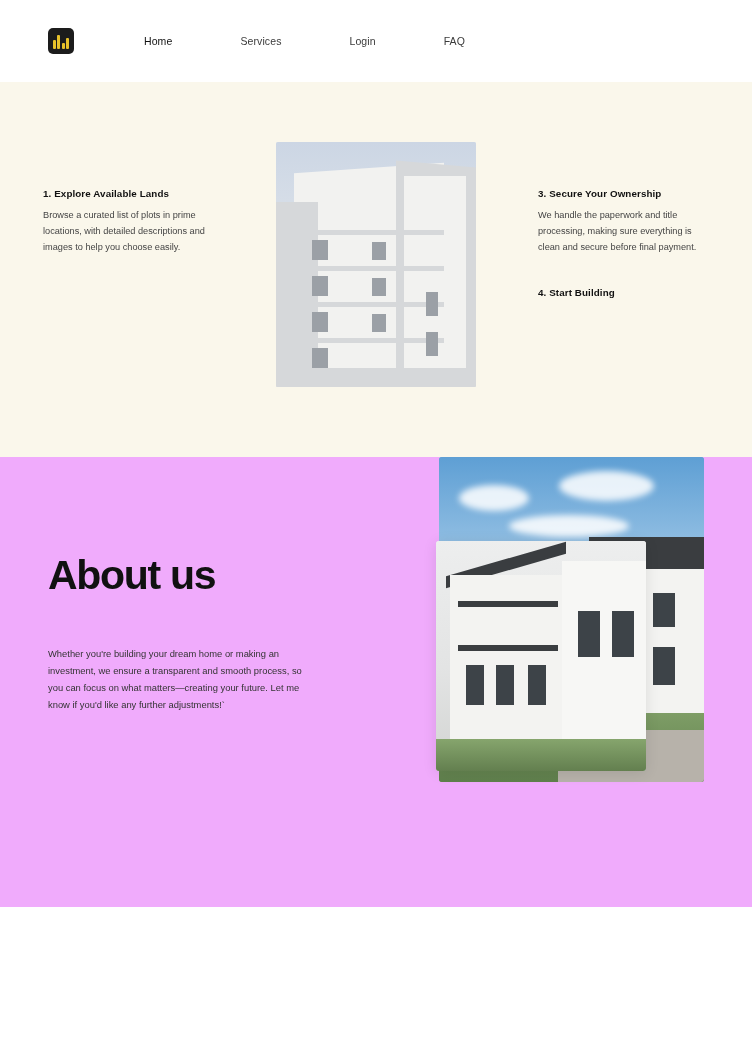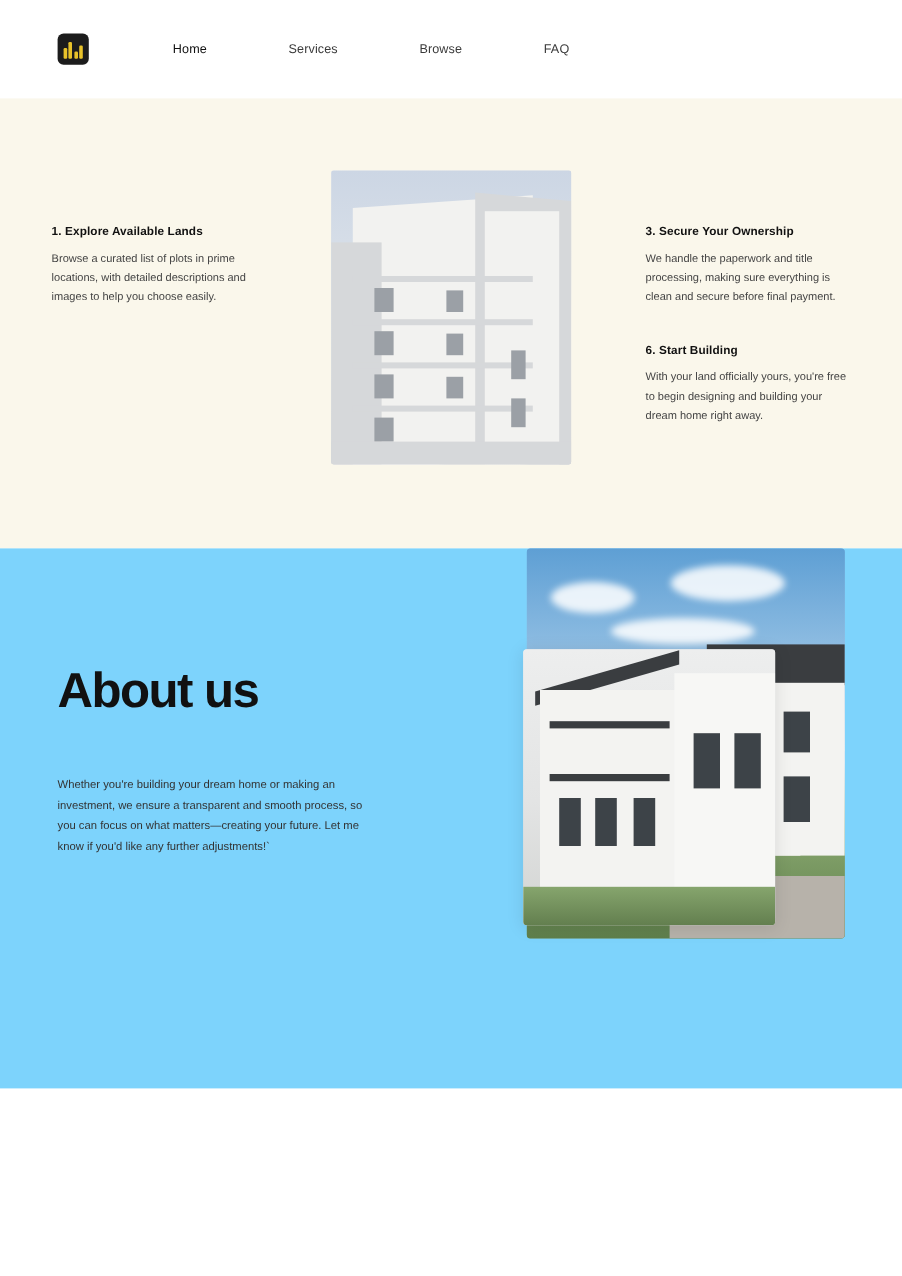--- a/index.html
+++ b/index.html
@@ -117,21 +117,21 @@
   .bld { position: absolute; background: #f2f2f0; }
   .bld-shadow { position: absolute; background: #d6d8da; }
   .bld-dark { position: absolute; background: #9ba0a6; }
   .sky-grad {
     position: absolute; inset: 0;
     background: linear-gradient(180deg, #ccd6e4 0%, #dde3ea 45%, #cfd3d7 100%);
   }
 
   
   .about {
-    background: #7dd3fc;
+    background: #f0abfc;
     padding: 95px 48px 0;
     position: relative;
     height: 450px;
   }
   .about h2 {
     font-size: 41px;
     letter-spacing: -1.3px;
     color: #111;
     font-weight: bold;
     margin-bottom: 46px;
@@ -190,21 +190,21 @@
   <div class="logo">
     <span class="bar b1"></span>
     <span class="bar b2"></span>
     <span class="bar b3"></span>
     <span class="bar b4"></span>
   </div>
 
   <nav class="nav">
     <a href="#" class="active">Home</a>
     <a href="#">Services</a>
-    <a href="#">Browse</a>
+    <a href="#">Login</a>
     <a href="#">FAQ</a>
   </nav>
 
 </div>
 
 <section class="how">
 
   <div class="how-grid">
 
     <div class="col-left">
@@ -238,22 +238,21 @@
       <div class="bld-dark" style="left:150px; top:190px; width:12px; height:24px;"></div>
       <div class="bld-shadow" style="left:0; top:226px; width:200px; height:19px;"></div>
     </div>
 
     <div class="col-right">
       <div class="step">
         <div class="step-title">3. Secure Your Ownership</div>
         <div class="step-body">We handle the paperwork and title processing, making sure everything is clean and secure before final payment.</div>
       </div>
       <div class="step">
-        <div class="step-title">6. Start Building</div>
-        <div class="step-body">With your land officially yours, you're free to begin designing and building your dream home right away.</div>
+        <div class="step-title">4. Start Building</div>
       </div>
     </div>
 
   </div>
 </section>
 
 <section class="about">
   <h2>About us</h2>
   <p>Whether you're building your dream home or making an investment, we ensure a transparent and smooth process, so you can focus on what matters—creating your future. Let me know if you'd like any further adjustments!`</p>
 

